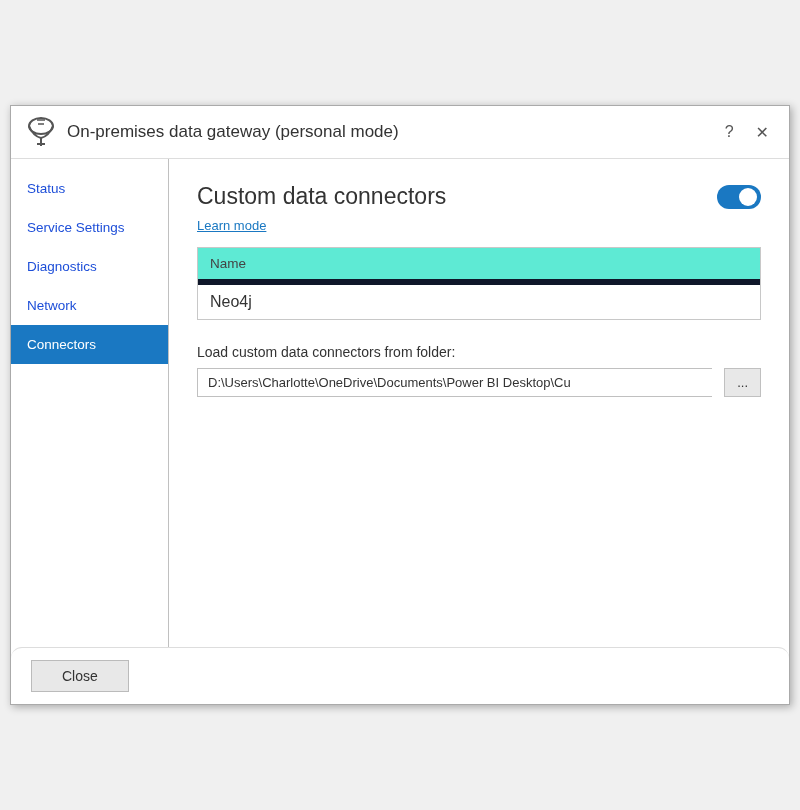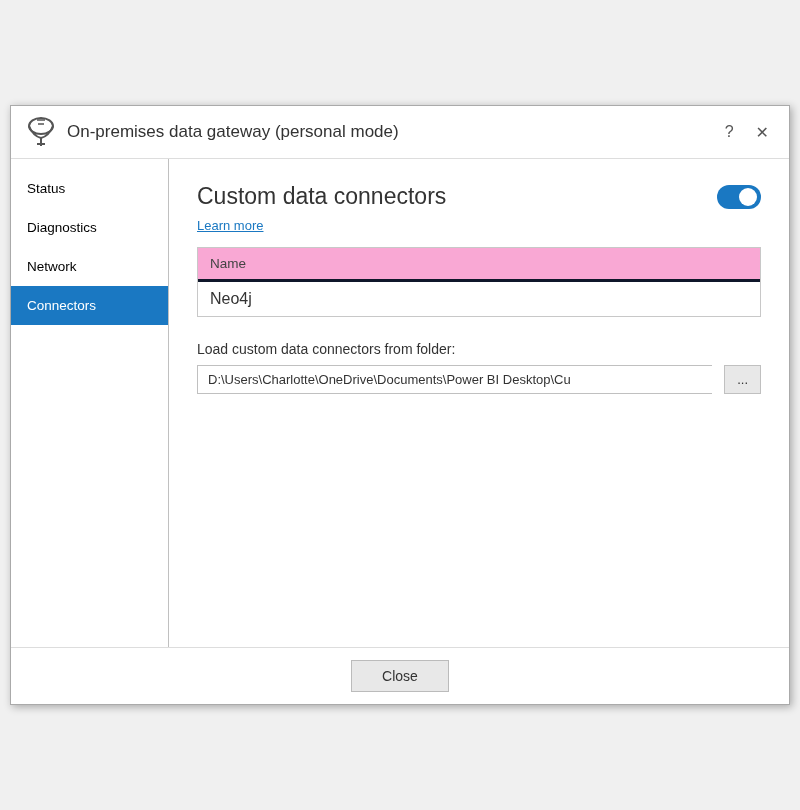--- a/index.html
+++ b/index.html
@@ -76,21 +76,21 @@
       width: 158px;
       border-right: 1px solid #c0c0c0;
       background: #ffffff;
       padding-top: 10px;
       flex-shrink: 0;
     }
 
     .sidebar-item {
       padding: 12px 16px;
       font-size: 13.5px;
-      color: #000000;
+      color: #1d4ed8;
       cursor: pointer;
       user-select: none;
     }
 
     .sidebar-item.active {
       background: #1a78c2;
       color: #ffffff;
     }
 
     .main-panel {
@@ -159,22 +159,22 @@
     .connectors-table {
       border: 1px solid #c8c8c8;
       width: 100%;
       margin-bottom: 24px;
     }
 
     .table-header {
       padding: 8px 12px;
       font-size: 13.5px;
       color: #444;
-      border-bottom: 3px solid #0f172a;
-      background: #f9a8d4;
+      border-bottom: 6px solid #0f172a;
+      background: #5eead4;
     }
 
     .table-row {
       padding: 8px 12px;
       font-size: 16px;
       color: #333;
     }
 
     .folder-label {
       font-size: 14px;
@@ -203,23 +203,24 @@
       padding: 6px 12px;
       font-size: 13px;
       cursor: pointer;
       color: #333;
     }
 
     .bottom-bar {
       border-top: 1px solid #dddddd;
       padding: 12px 20px;
       display: flex;
-      justify-content: center;
+      justify-content: flex-start;
       background: #ffffff;
       flex-shrink: 0;
+      border-radius: 11px;
     }
 
     .close-btn {
       background: #e8e8e8;
       border: 1px solid #bbbbbb;
       padding: 7px 30px;
       font-size: 14px;
       color: #333;
       cursor: pointer;
     }
@@ -245,40 +246,43 @@
     </div>
   </div>
 
   <div class="content-area">
 
     <div class="sidebar">
       <div class="sidebar-item">
         <span>Status</span>
       </div>
       <div class="sidebar-item">
+        <span>Service Settings</span>
+      </div>
+      <div class="sidebar-item">
         <span>Diagnostics</span>
       </div>
       <div class="sidebar-item">
         <span>Network</span>
       </div>
       <div class="sidebar-item active">
         <span>Connectors</span>
       </div>
     </div>
 
     <div class="main-panel">
       <div class="section-header">
         <span class="section-title">Custom data connectors</span>
         <label class="toggle-switch">
           <input type="checkbox" checked="" style="">
           <span class="toggle-slider"></span>
         </label>
       </div>
 
-      <a class="learn-more-link">Learn more</a>
+      <a class="learn-more-link">Learn mode</a>
 
       <div class="connectors-table">
         <div class="table-header">Name</div>
         <div class="table-row">
           <span>Neo4j</span>
         </div>
       </div>
 
       <div class="folder-label">Load custom data connectors from folder:</div>
       <div class="folder-input-row">

